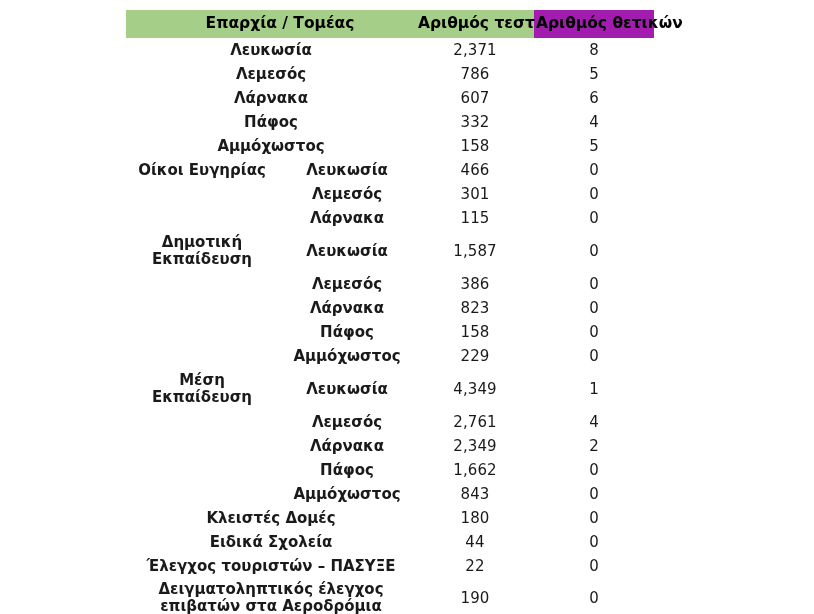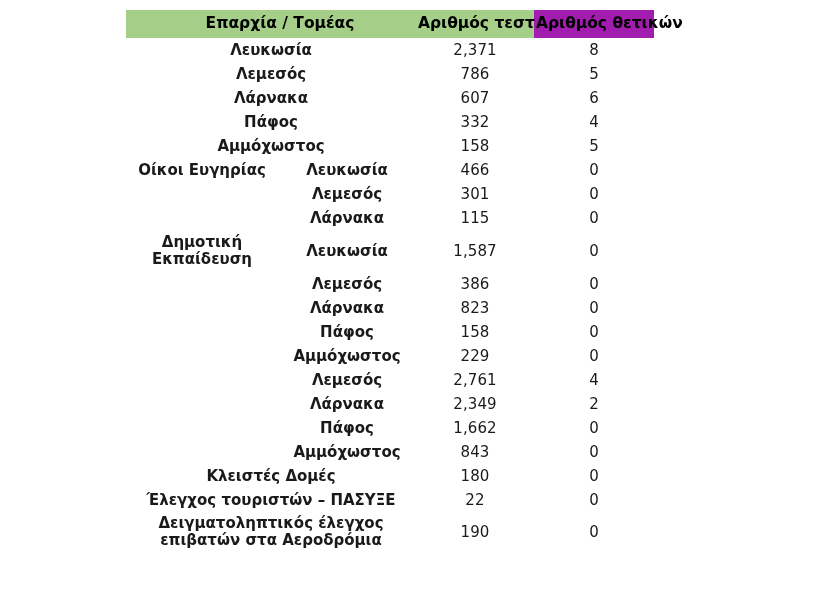--- a/index.html
+++ b/index.html
@@ -171,20 +171,29 @@
             <td class="sub">Πάφος</td>
             <td class="num">158</td>
             <td class="num">0</td>
           </tr>
           <tr class="r-normal">
             <td class="cat"></td>
             <td class="sub">Αμμόχωστος</td>
             <td class="num">229</td>
             <td class="num">0</td>
           </tr>
+          <tr class="r-tall">
+            <td class="cat">
+              <span class="two-line">Μέση</span>
+              <span class="two-line">Εκπαίδευση</span>
+            </td>
+            <td class="sub">Λευκωσία</td>
+            <td class="num">4,349</td>
+            <td class="num">1</td>
+          </tr>
           <tr class="r-normal">
             <td class="cat"></td>
             <td class="sub">Λεμεσός</td>
             <td class="num">2,761</td>
             <td class="num">4</td>
           </tr>
           <tr class="r-normal">
             <td class="cat"></td>
             <td class="sub">Λάρνακα</td>
             <td class="num">2,349</td>
@@ -198,20 +207,25 @@
           </tr>
           <tr class="r-normal">
             <td class="cat"></td>
             <td class="sub">Αμμόχωστος</td>
             <td class="num">843</td>
             <td class="num">0</td>
           </tr>
           <tr class="r-normal">
             <td class="span2" colspan="2">Κλειστές Δομές</td>
             <td class="num">180</td>
+            <td class="num">0</td>
+          </tr>
+          <tr class="r-normal">
+            <td class="span2" colspan="2">Ειδικά Σχολεία</td>
+            <td class="num">44</td>
             <td class="num">0</td>
           </tr>
           <tr class="r-normal">
             <td class="span2" colspan="2">Έλεγχος τουριστών – ΠΑΣΥΞΕ</td>
             <td class="num">22</td>
             <td class="num">0</td>
           </tr>
           <tr class="r-double">
             <td class="span2" colspan="2">
               <span class="two-line">Δειγματοληπτικός έλεγχος</span>

